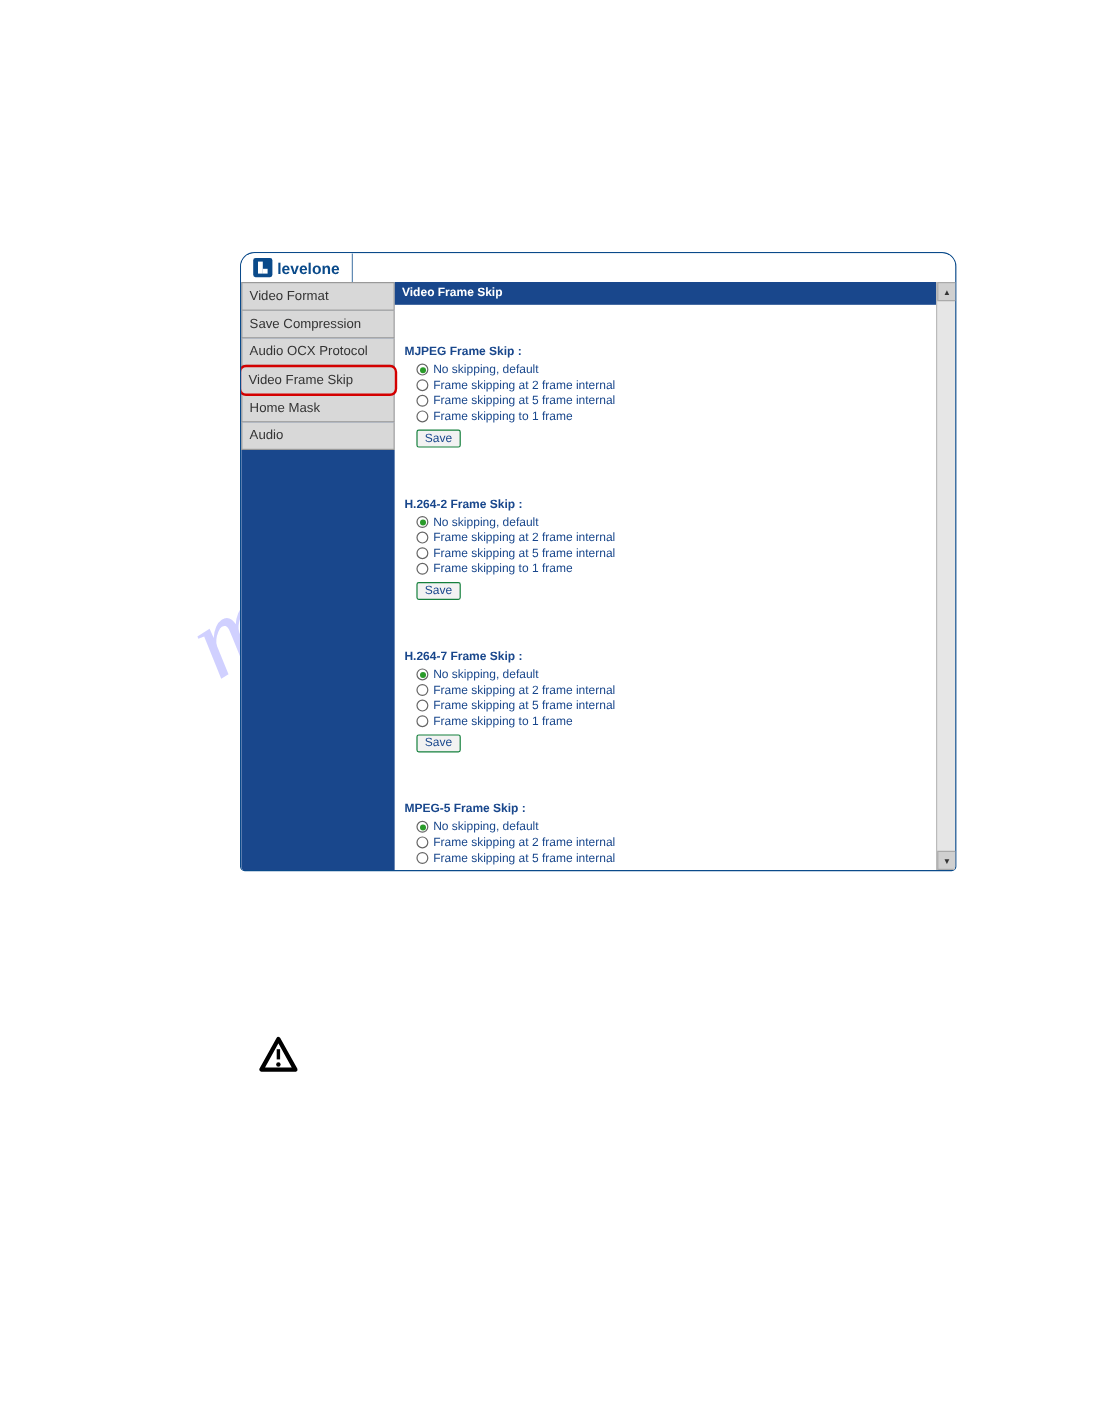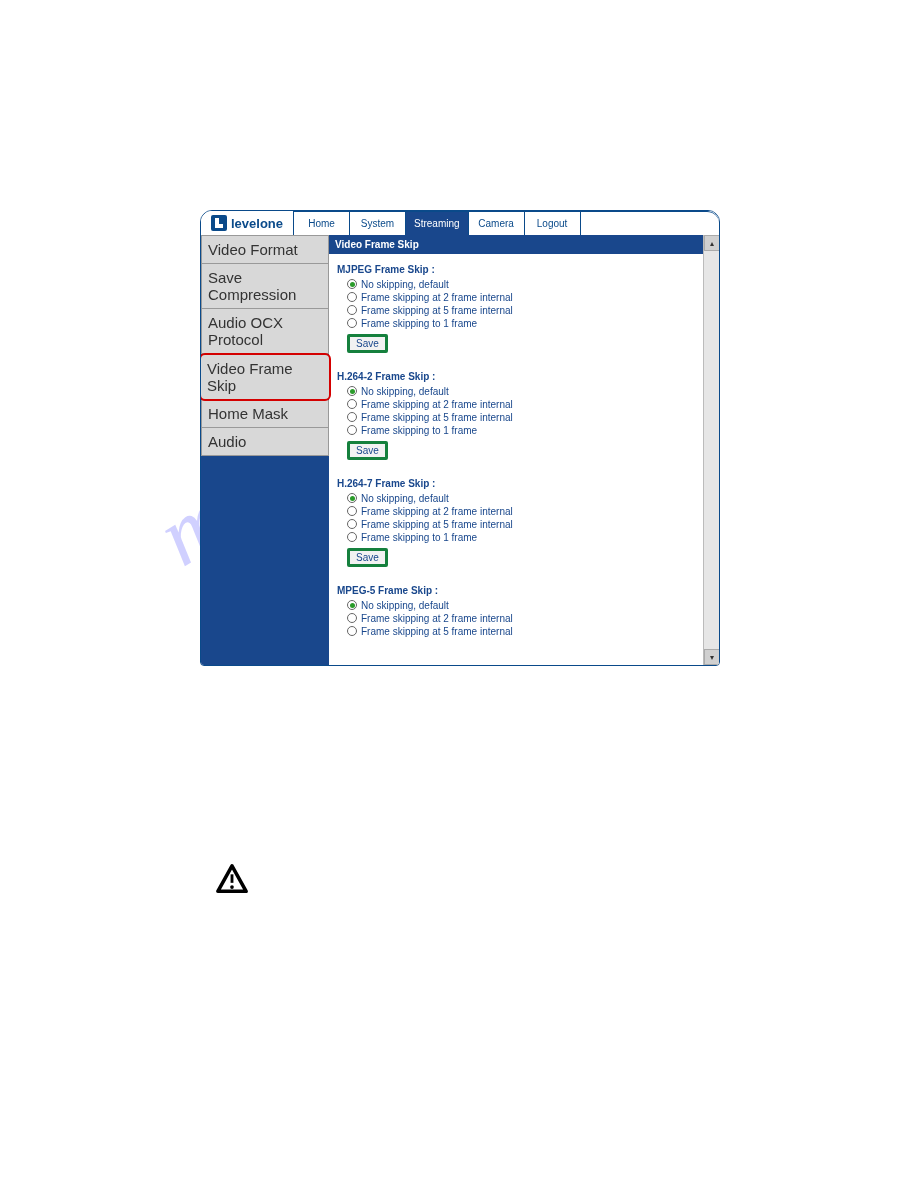--- a/index.html
+++ b/index.html
@@ -1,69 +1,61 @@
 <!DOCTYPE html>
 <html><head>
 <meta charset="utf-8">
 <style>
   * { box-sizing: border-box; margin: 0; padding: 0; }
   body { font-family: Arial, sans-serif; background: #fff; width: 918px; height: 1188px; position: relative; }
-  .page-wrap { position: absolute; left: 200px; top: 210px; width: 520px; }
+  .page-wrap { position: absolute; left: 200px; top: 210px; width: 597px; }
   .app-border { border: 1px solid #0a4a8a; border-radius: 12px 12px 4px 4px; overflow: hidden; background: #fff; }
   .tab-header { display: flex; align-items: stretch; background: #fff; }
   .logo-cell { display: flex; align-items: center; gap: 4px; padding: 4px 10px; border-right: 1px solid #0a4a8a; background: #fff; border-top-left-radius: 12px; }
   .logo-icon { width: 16px; height: 16px; background: #0a4a8a; border-radius: 2px; position: relative; }
   .logo-icon::before { content: ""; position: absolute; left: 4px; top: 3px; width: 4px; height: 10px; background: #fff; }
   .logo-icon::after { content: ""; position: absolute; left: 8px; top: 9px; width: 4px; height: 4px; background: #fff; }
   .logo-text { font-weight: bold; color: #0a4a8a; font-size: 13px; }
   .tabs { display: flex; flex: 1; }
   .tab { border-right: 1px solid #0a4a8a; border-top: 1px solid #0a4a8a; color: #0a4a8a; font-size: 10px; padding: 6px 8px; background: #fff; min-width: 56px; text-align: center; cursor: pointer; }
   .tab.active { background: #19478c; color: #fff; }
   .tab-spacer { flex: 1; border-top: 1px solid #0a4a8a; border-top-right-radius: 12px; }
   .body-row { display: flex; min-height: 430px; }
   .sidebar { width: 128px; background: #19478c; }
-  .side-item { background: #d8d8d8; border: 1px solid #999; border-top: none; font-size: 15px; color: #333; padding: 5px 6px; cursor: pointer; }
+  .side-item { background: #d8d8d8; border: 1px solid #999; border-top: none; font-size: 11px; color: #333; padding: 5px 6px; cursor: pointer; }
   .side-item:first-child { border-top: 1px solid #999; }
   .side-item.highlight { border: 2px solid #d40000; border-radius: 6px; margin: -1px -2px; position: relative; z-index: 2; }
   .content-col { flex: 1; display: flex; }
   .content { flex: 1; background: #fff; padding: 0; }
   .panel-title { background: #19478c; color: #fff; font-size: 10px; font-weight: bold; padding: 4px 6px; }
-  .section { padding: 4px 8px 2px 8px; }
+  .section { padding: 4px 8px 2px 8px; margin-top: 24px; }
   .section-head { font-size: 10px; font-weight: bold; color: #19478c; margin: 6px 0 4px 0; }
   .radio-row { display: flex; align-items: flex-start; gap: 4px; font-size: 10px; color: #19478c; margin: 2px 0 2px 10px; }
   .radio { width: 10px; height: 10px; border: 1px solid #666; border-radius: 50%; display: inline-flex; align-items: center; justify-content: center; background: #fff; }
   .radio.checked::after { content: ""; width: 5px; height: 5px; border-radius: 50%; background: #2a9b2a; }
-  .save-btn { display: inline-block; border: 3px solid #15803d; background: #f2f2f2; color: #19478c; font-size: 10px; padding: 1px 6px; margin: 3px 0 6px 10px; cursor: pointer; border-radius: 2px; }
+  .save-btn { display: inline-block; border: 1px solid #15803d; background: #f2f2f2; color: #19478c; font-size: 10px; padding: 1px 6px; margin: 3px 0 6px 10px; cursor: pointer; border-radius: 2px; }
   .scroll-col { width: 16px; background: #e6e6e6; border-left: 1px solid #bbb; position: relative; }
   .scroll-arrow { position: absolute; left: 0; width: 16px; height: 16px; background: #d0d0d0; border: 1px solid #aaa; display: flex; align-items: center; justify-content: center; font-size: 8px; color: #333; }
   .scroll-up { top: 0; }
   .scroll-down { bottom: 0; }
   .watermark { position: absolute; left: 120px; top: 330px; font-size: 88px; color: rgba(120,120,255,0.35); transform: rotate(-32deg); font-family: Georgia, 'Times New Roman', serif; font-style: italic; pointer-events: none; white-space: nowrap; }
   .warn-icon { position: absolute; left: 215px; top: 863px; }
   .warn-icon svg { width: 34px; height: 34px; }
 </style>
 </head>
 <body>
 
 <div class="watermark">manualshive.com</div>
 
 <div class="page-wrap">
   <div class="app-border">
     <div class="tab-header">
       <div class="logo-cell">
         <span class="logo-icon"></span>
         <span class="logo-text">levelone</span>
-      </div>
-      <div class="tabs">
-        <div class="tab">Home</div>
-        <div class="tab">System</div>
-        <div class="tab active">Streaming</div>
-        <div class="tab">Camera</div>
-        <div class="tab">Logout</div>
-        <div class="tab-spacer"></div>
       </div>
     </div>
 
     <div class="body-row">
       <div class="sidebar">
         <div class="side-item">Video Format</div>
         <div class="side-item">Save Compression</div>
         <div class="side-item">Audio OCX Protocol</div>
         <div class="side-item highlight">Video Frame Skip</div>
         <div class="side-item">Home Mask</div>

